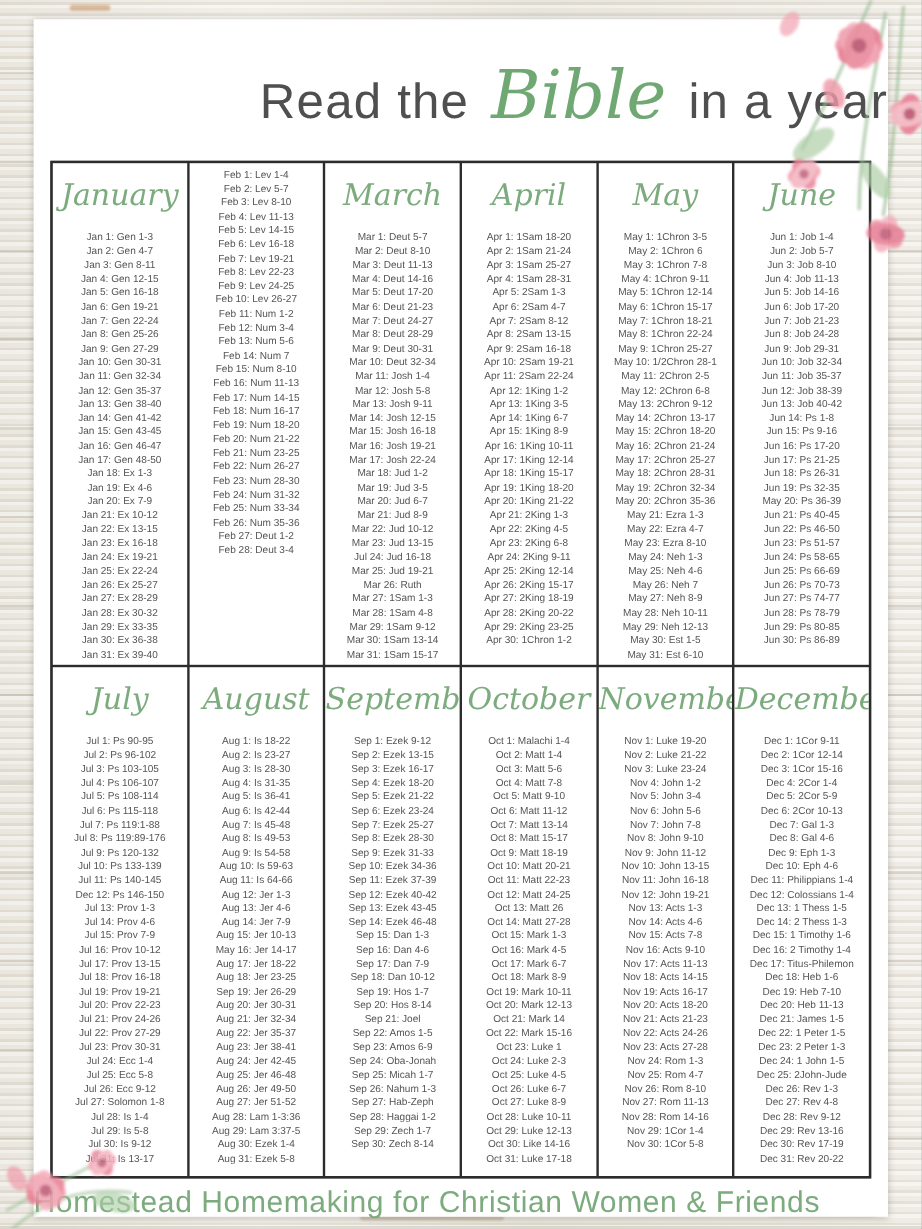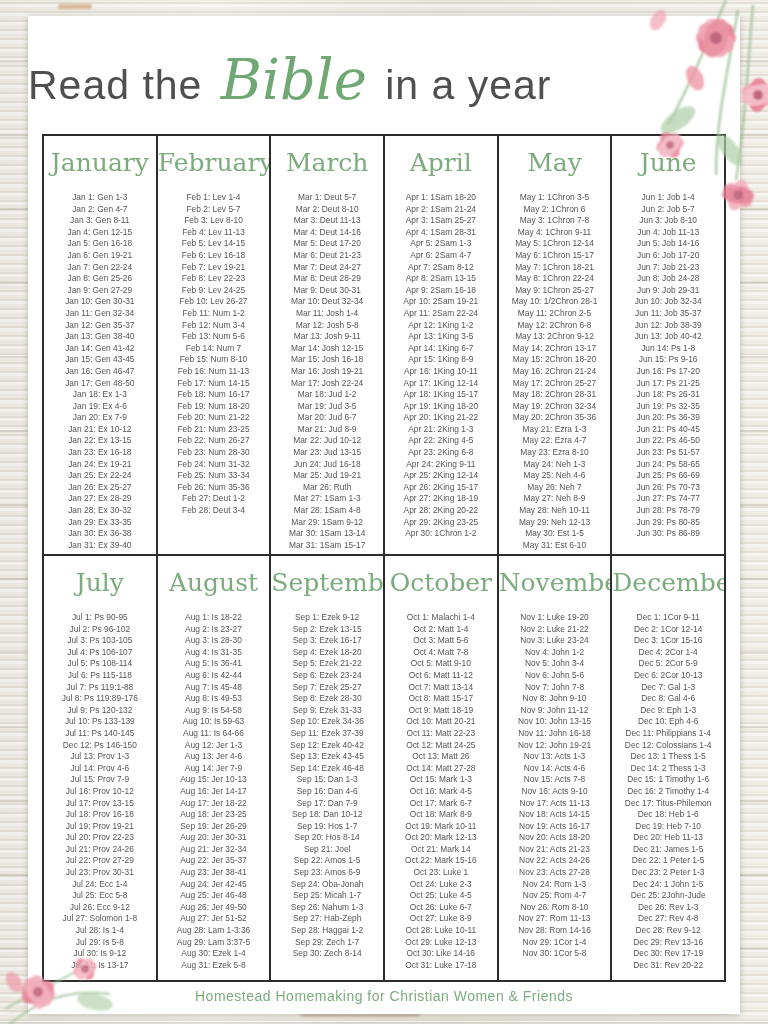--- a/index.html
+++ b/index.html
@@ -13,53 +13,53 @@
       linear-gradient(90deg, #e7e3da, #f3f0ea 28%, #e5e1d7 58%, #efece5);
     position:relative;
   }
   .speck { position:absolute; filter:blur(1px); border-radius:3px; }
   .paper {
     position:absolute; left:28px; right:28px; top:16px; bottom:10px;
     background:#ffffff;
     box-shadow:0 1px 6px rgba(90,80,65,0.35);
   }
   .title {
-    text-align:left; padding-top:30px; height:116px;
+    text-align:right; padding-top:30px; height:116px;
     color:#4f4f4f; letter-spacing:1px;
     font-size:41px; line-height:1.2;
   }
   .title .script {
     font-family:"DejaVu Serif", serif; font-style:italic;
     color:#6fa873; font-size:56px; letter-spacing:0px;
     padding:0 6px;
   }
   .calendar {
     margin:2px 14px 0 14px;
     height:848px;
     display:grid;
     grid-template-columns:repeat(6, 1fr);
     grid-template-rows:418px 424px;
     background:#2c2c2c;
     gap:2px;
     border:2px solid #2c2c2c;
   }
   .cell { background:#ffffff; overflow:hidden; text-align:center; }
   .month-name {
-    font-family:"DejaVu Serif", serif; font-weight:normal;
+    font-family:"DejaVu Serif", serif; font-style:italic; font-weight:normal;
     color:#7cab7e; font-size:25px; line-height:1;
     padding-top:14px; height:52px;
   }
   .entries { margin-top:4px; }
   .entry {
     font-size:8.4px; line-height:11.6px; color:#555555;
     white-space:nowrap;
   }
   .footer {
-    text-align:center; margin-top:6px;
-    color:#7cab7e; font-size:14px; letter-spacing:0.5px;
+    text-align:left; margin-top:6px;
+    color:#7cab7e; font-size:25px; letter-spacing:0.5px;
   }
   .flowers-tr { position:absolute; top:0; right:0; z-index:5; }
   .flowers-bl { position:absolute; bottom:0; left:0; z-index:5; }
 </style>
 </head>
 <body>
 
 <div class="speck" style="left:58px;top:4px;width:34px;height:5px;background:rgba(186,116,58,0.45);"></div>
 <div class="speck" style="left:300px;top:1012px;width:120px;height:5px;background:rgba(150,120,85,0.35);"></div>
 <div class="speck" style="left:640px;top:1008px;width:90px;height:6px;background:rgba(170,120,70,0.35);"></div>
@@ -102,21 +102,20 @@
           <div class="entry">Jan 25: Ex 22-24</div>
           <div class="entry">Jan 26: Ex 25-27</div>
           <div class="entry">Jan 27: Ex 28-29</div>
           <div class="entry">Jan 28: Ex 30-32</div>
           <div class="entry">Jan 29: Ex 33-35</div>
           <div class="entry">Jan 30: Ex 36-38</div>
           <div class="entry">Jan 31: Ex 39-40</div>
         </div>
     </div>
     <div class="cell">
-      <div class="month-name">February</div>
       <div class="entries">
           <div class="entry">Feb 1: Lev 1-4</div>
           <div class="entry">Feb 2: Lev 5-7</div>
           <div class="entry">Feb 3: Lev 8-10</div>
           <div class="entry">Feb 4: Lev 11-13</div>
           <div class="entry">Feb 5: Lev 14-15</div>
           <div class="entry">Feb 6: Lev 16-18</div>
           <div class="entry">Feb 7: Lev 19-21</div>
           <div class="entry">Feb 8: Lev 22-23</div>
           <div class="entry">Feb 9: Lev 24-25</div>
@@ -160,21 +159,21 @@
           <div class="entry">Mar 14: Josh 12-15</div>
           <div class="entry">Mar 15: Josh 16-18</div>
           <div class="entry">Mar 16: Josh 19-21</div>
           <div class="entry">Mar 17: Josh 22-24</div>
           <div class="entry">Mar 18: Jud 1-2</div>
           <div class="entry">Mar 19: Jud 3-5</div>
           <div class="entry">Mar 20: Jud 6-7</div>
           <div class="entry">Mar 21: Jud 8-9</div>
           <div class="entry">Mar 22: Jud 10-12</div>
           <div class="entry">Mar 23: Jud 13-15</div>
-          <div class="entry">Jun 24: Jud 16-18</div>
+          <div class="entry">Jul 24: Jud 16-18</div>
           <div class="entry">Mar 25: Jud 19-21</div>
           <div class="entry">Mar 26: Ruth</div>
           <div class="entry">Mar 27: 1Sam 1-3</div>
           <div class="entry">Mar 28: 1Sam 4-8</div>
           <div class="entry">Mar 29: 1Sam 9-12</div>
           <div class="entry">Mar 30: 1Sam 13-14</div>
           <div class="entry">Mar 31: 1Sam 15-17</div>
         </div>
     </div>
     <div class="cell">
@@ -263,21 +262,21 @@
           <div class="entry">Jun 10: Job 32-34</div>
           <div class="entry">Jun 11: Job 35-37</div>
           <div class="entry">Jun 12: Job 38-39</div>
           <div class="entry">Jun 13: Job 40-42</div>
           <div class="entry">Jun 14: Ps 1-8</div>
           <div class="entry">Jun 15: Ps 9-16</div>
           <div class="entry">Jun 16: Ps 17-20</div>
           <div class="entry">Jun 17: Ps 21-25</div>
           <div class="entry">Jun 18: Ps 26-31</div>
           <div class="entry">Jun 19: Ps 32-35</div>
-          <div class="entry">Jun 20: Ps 36-39</div>
+          <div class="entry">May 20: Ps 36-39</div>
           <div class="entry">Jun 21: Ps 40-45</div>
           <div class="entry">Jun 22: Ps 46-50</div>
           <div class="entry">Jun 23: Ps 51-57</div>
           <div class="entry">Jun 24: Ps 58-65</div>
           <div class="entry">Jun 25: Ps 66-69</div>
           <div class="entry">Jun 26: Ps 70-73</div>
           <div class="entry">Jun 27: Ps 74-77</div>
           <div class="entry">Jun 28: Ps 78-79</div>
           <div class="entry">Jun 29: Ps 80-85</div>
           <div class="entry">Jun 30: Ps 86-89</div>
@@ -330,21 +329,21 @@
           <div class="entry">Aug 6: Is 42-44</div>
           <div class="entry">Aug 7: Is 45-48</div>
           <div class="entry">Aug 8: Is 49-53</div>
           <div class="entry">Aug 9: Is 54-58</div>
           <div class="entry">Aug 10: Is 59-63</div>
           <div class="entry">Aug 11: Is 64-66</div>
           <div class="entry">Aug 12: Jer 1-3</div>
           <div class="entry">Aug 13: Jer 4-6</div>
           <div class="entry">Aug 14: Jer 7-9</div>
           <div class="entry">Aug 15: Jer 10-13</div>
-          <div class="entry">Aug 16: Jer 14-17</div>
+          <div class="entry">May 16: Jer 14-17</div>
           <div class="entry">Aug 17: Jer 18-22</div>
           <div class="entry">Aug 18: Jer 23-25</div>
           <div class="entry">Sep 19: Jer 26-29</div>
           <div class="entry">Aug 20: Jer 30-31</div>
           <div class="entry">Aug 21: Jer 32-34</div>
           <div class="entry">Aug 22: Jer 35-37</div>
           <div class="entry">Aug 23: Jer 38-41</div>
           <div class="entry">Aug 24: Jer 42-45</div>
           <div class="entry">Aug 25: Jer 46-48</div>
           <div class="entry">Aug 26: Jer 49-50</div>

